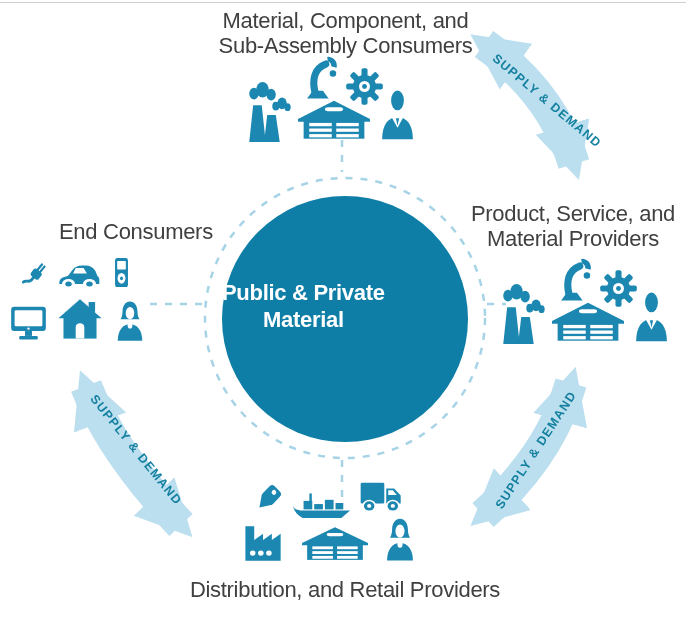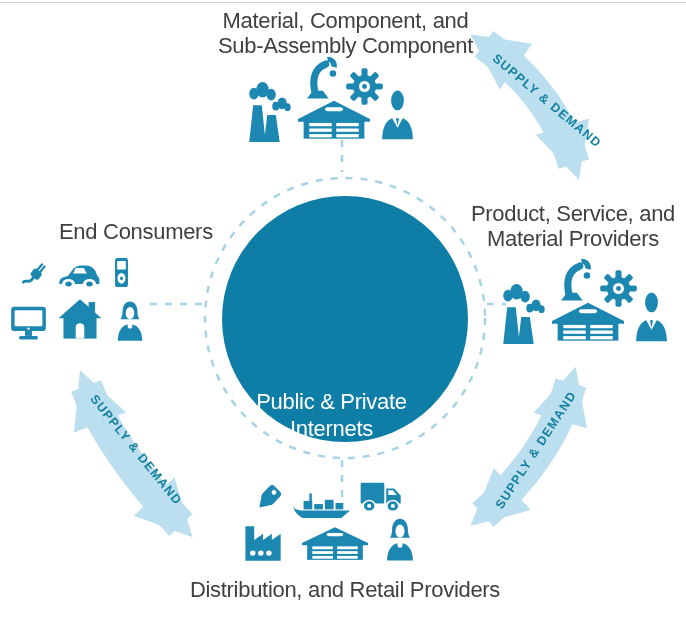--- a/index.html
+++ b/index.html
@@ -15,23 +15,23 @@
     font-size:22px;line-height:25px;text-align:center;letter-spacing:-0.3px;
   }
   #title-material{left:173px;top:8px;width:345px;}
   #title-product{left:462px;top:201px;width:222px;}
   #title-consumers{left:13px;top:219px;width:220px;text-align:left;margin-left:46px;}
   #title-transport{left:153px;top:577px;width:384px;}
 
   
   #center-circle{
     position:absolute;left:222px;top:196px;width:246px;height:246px;border-radius:50%;
-    background:#0f7ea7;color:#ffffff;display:flex;
-    align-items:flex-end;justify-content:center;gap:27px;text-align:center;
-    font-weight:normal;font-size:22px;line-height:27px;letter-spacing:-0.3px;
+    background:#0f7ea7;color:#ffffff;display:flex;flex-direction:column;
+    align-items:flex-start;justify-content:center;gap:27px;text-align:center;
+    font-weight:bold;font-size:22px;line-height:27px;letter-spacing:-0.3px;
   }
 
   
   #link-layer{position:absolute;left:0;top:0;width:686px;height:625px;}
 
   
   .cluster{position:absolute;}
   .icon{position:absolute;color:#1c87b1;}
   .icon svg{display:block;width:100%;height:100%;}
 
@@ -235,29 +235,29 @@
     <path d="M61 33 Q86 98 156 172" fill="none" stroke="#bcdff0" stroke-width="32" marker-start="url(#ah)" marker-end="url(#ah)"></path>
   </svg>
 
   <div id="label-tr" class="arrow-label">SUPPLY &amp; DEMAND</div>
   <div id="label-br" class="arrow-label">SUPPLY &amp; DEMAND</div>
   <div id="label-bl" class="arrow-label">SUPPLY &amp; DEMAND</div>
 
   <div id="center-circle">
     <div>
       <div>Public &amp; Private</div>
-      <div>Internets</div>
+      <div>Material</div>
     </div>
     <div>
     </div>
   </div>
 
   <div id="title-material" class="title">
     <div>Material, Component, and</div>
-    <div>Sub-Assembly Component</div>
+    <div>Sub-Assembly Consumers</div>
   </div>
   <div id="title-product" class="title">
     <div>Product, Service, and</div>
     <div>Material Providers</div>
   </div>
   <div id="title-consumers" class="title">End Consumers</div>
   <div id="title-transport" class="title">
     <div>Distribution, and Retail Providers</div>
   </div>
 

